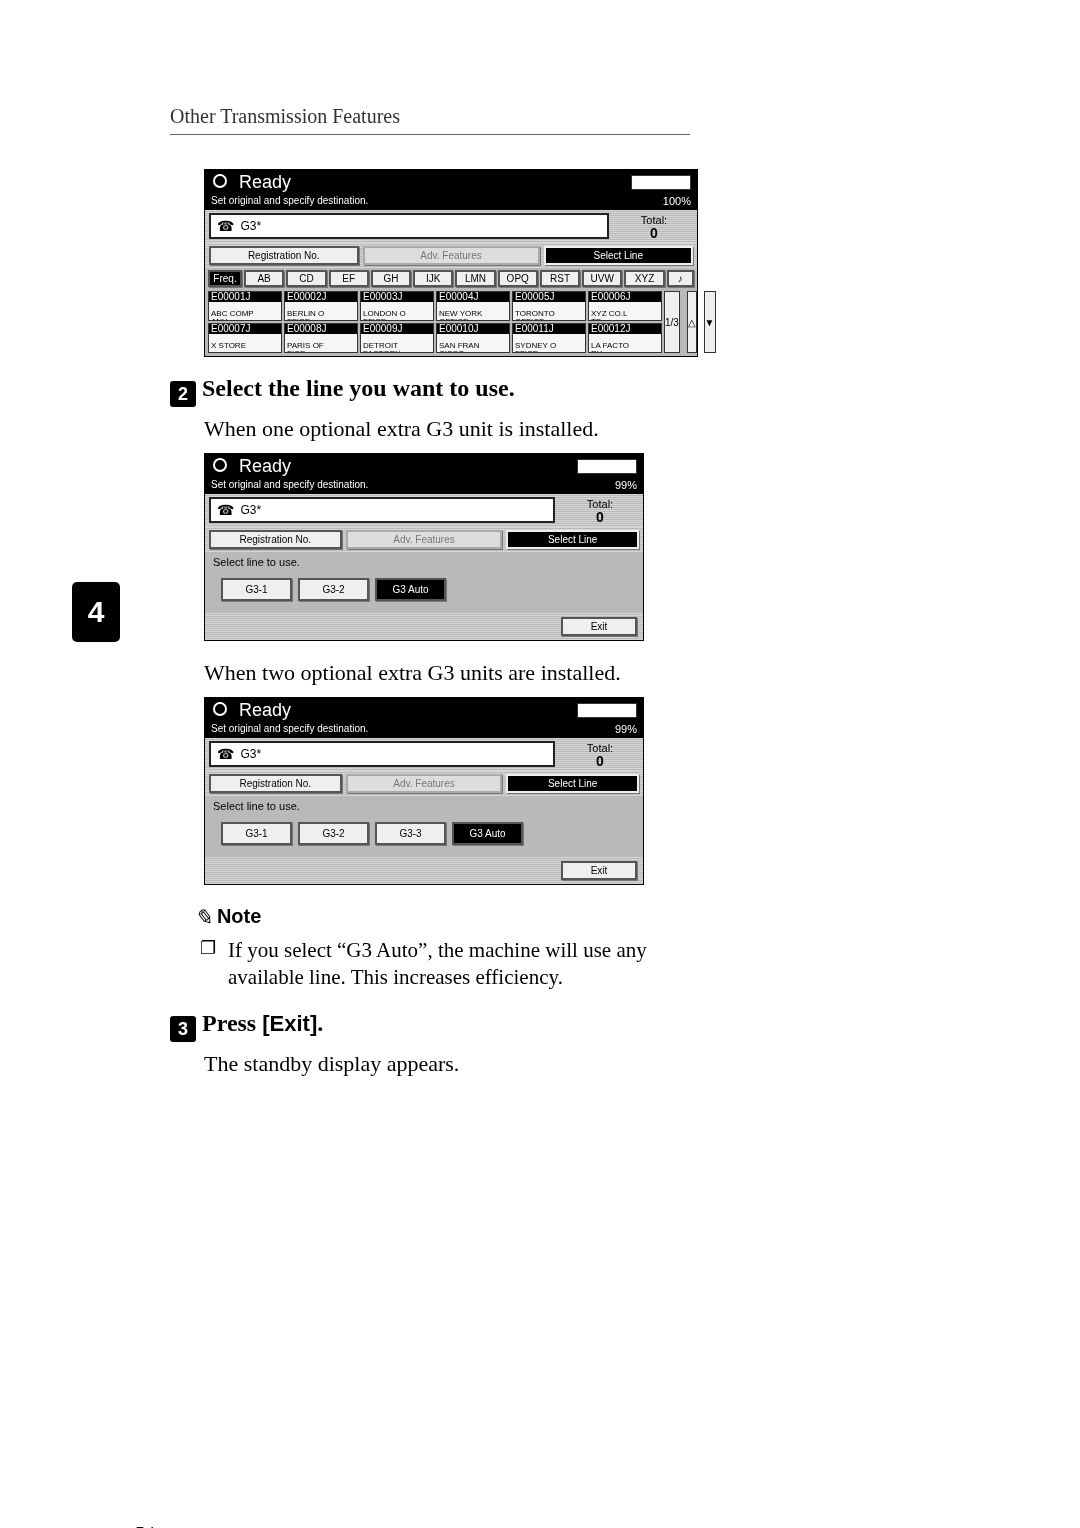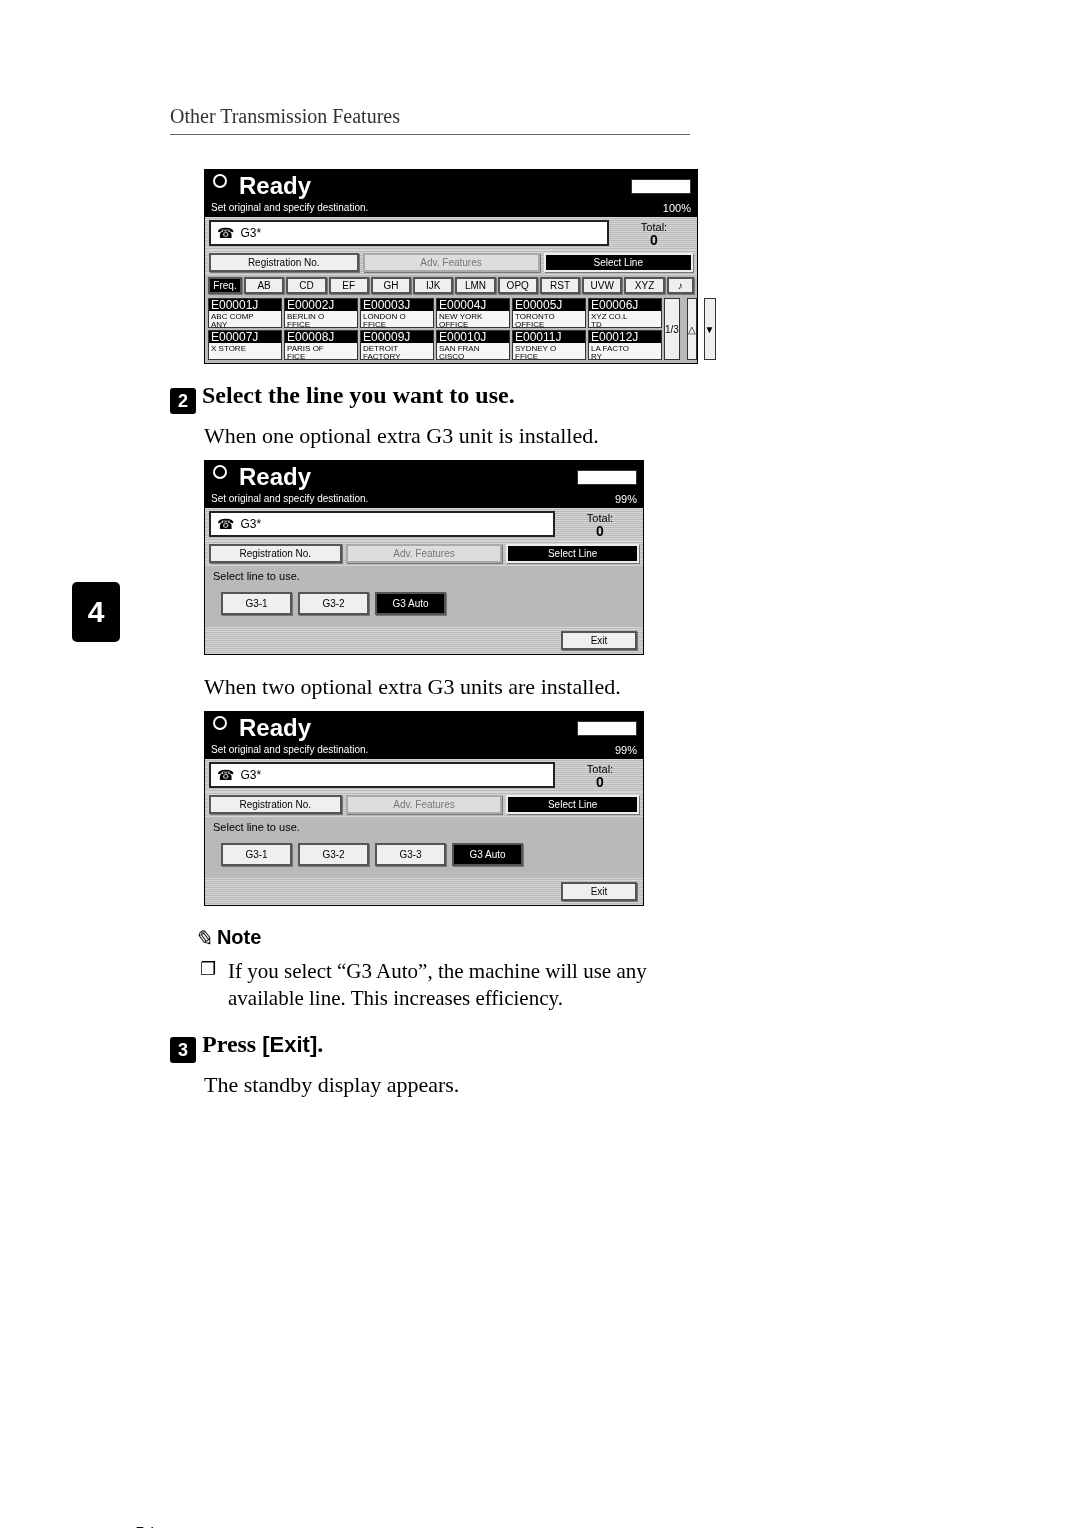--- a/index.html
+++ b/index.html
@@ -145,22 +145,22 @@
   }
   .titlebar .led {
     position: absolute;
     left: 8px; top: 4px;
     width: 14px; height: 14px;
     border: 2px solid #fff;
     border-radius: 50%;
   }
   .titlebar .ready {
     font-family: Arial, sans-serif;
-    font-weight: bold;
-    font-size: 24px;
+    font-weight: normal;
+    font-size: 18px;
   }
   .subtitle {
     background: #000;
     color: #fff;
     font-size: 10px;
     padding: 0 6px 3px 6px;
     display: flex;
     justify-content: space-between;
   }
   .mem { font-size: 11px; }
@@ -241,23 +241,23 @@
     font-size: 8px;
     line-height: 1.0;
     white-space: pre-line;
     padding: 1px 2px;
     height: 30px;
     overflow: hidden;
   }
   .destcell .idline {
     background: #000;
     color: #fff;
-    font-size: 12px;
+    font-size: 10px;
     display: block;
-    margin: -1px -2px 2px -2px;
+    margin: -1px -2px 8px -2px;
     padding: 0 2px;
   }
   .sidecol {
     display: flex;
     flex-direction: row;
     gap: 7px;
   }
   .pagebtn {
     border: 1px solid #333;
     background: #efefef;

